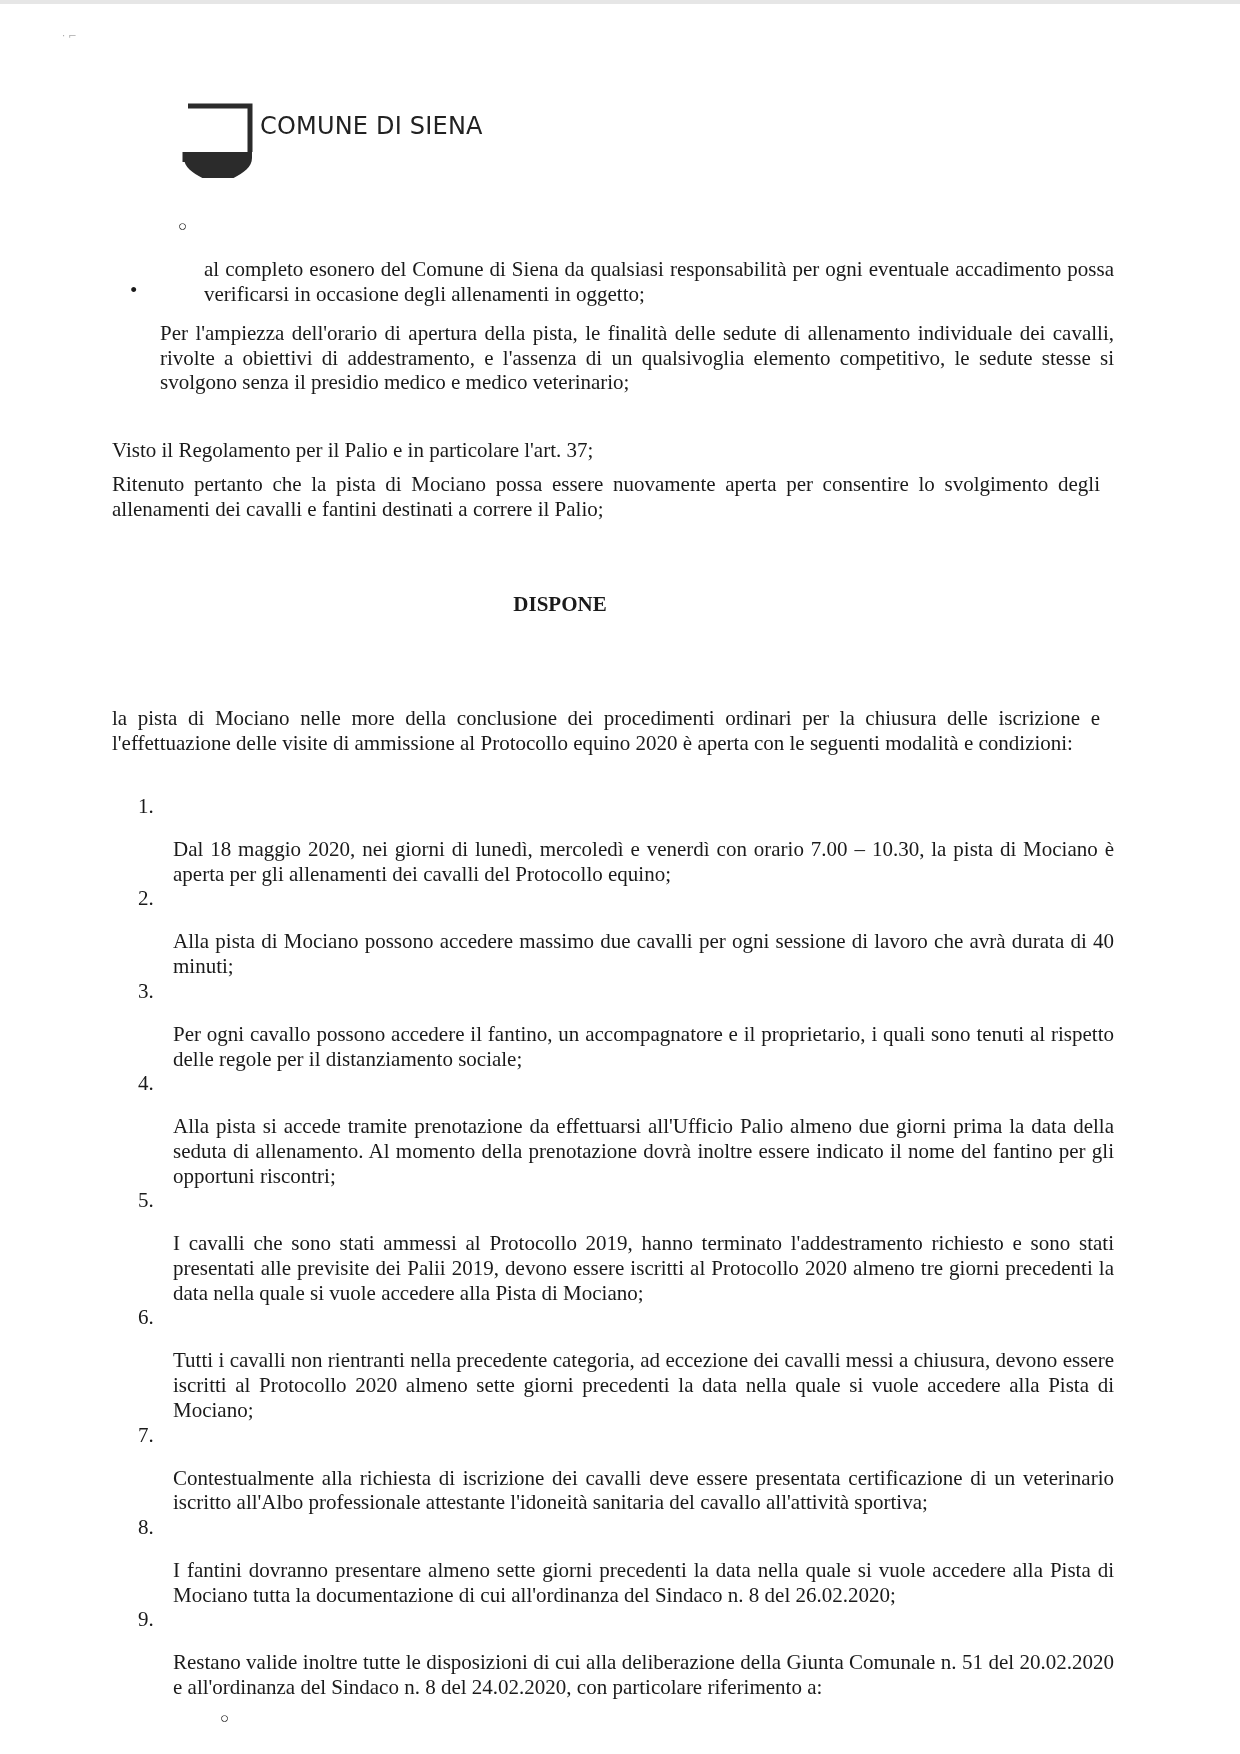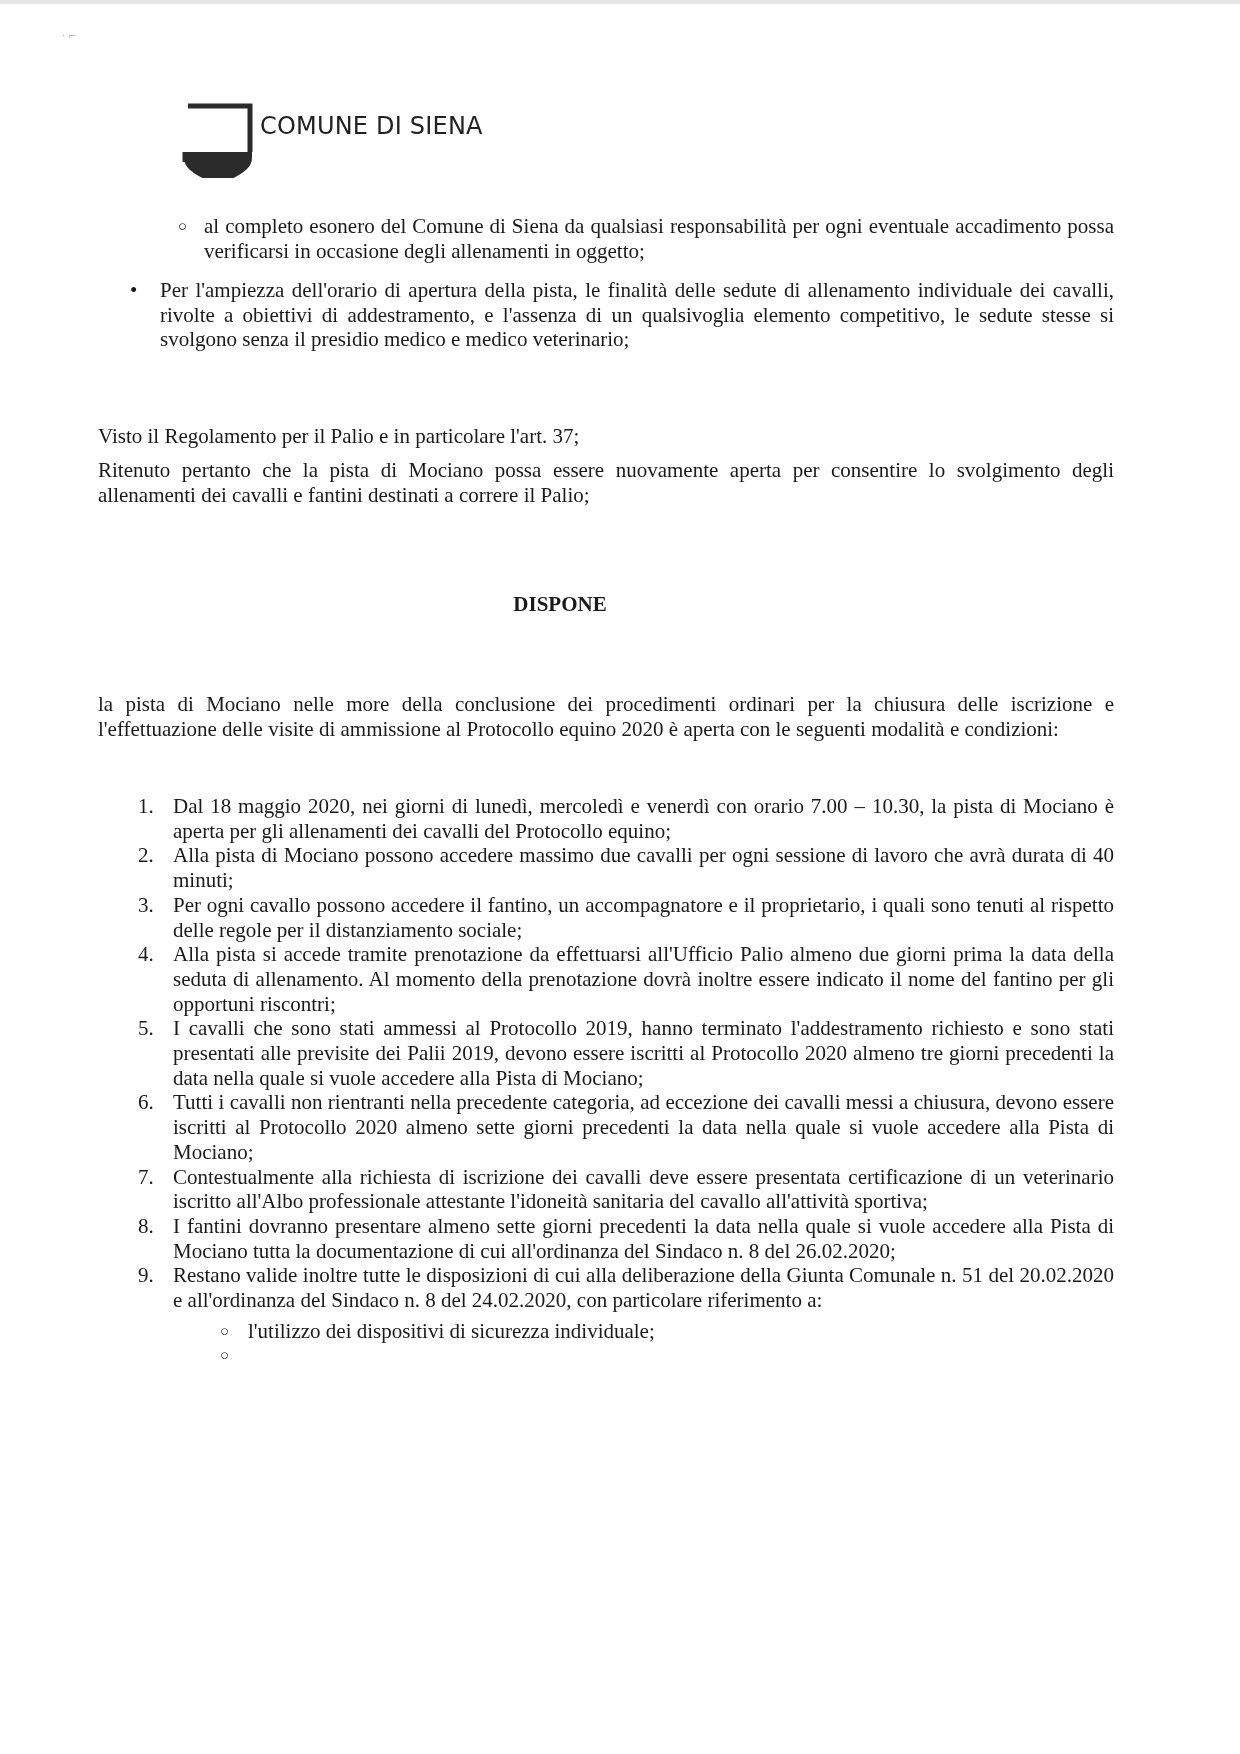--- a/index.html
+++ b/index.html
@@ -6,24 +6,24 @@
   body { width: 1240px; height: 1754px; position: relative; overflow: hidden;
          font-family: "Liberation Serif", serif; color: #1a1a1a; }
   .scan-top { position: absolute; left: 0; top: 0; width: 1240px; height: 4px; background: #e6e6e6; }
   .marks { position: absolute; left: 62px; top: 30px; font-size: 10px; color: #aaa; font-family: "DejaVu Sans", sans-serif; }
   .header { position: absolute; left: 180px; top: 86px; height: 90px; width: 400px; }
   .shield { position: absolute; left: 0; top: 0; }
   .org-name { position: absolute; left: 80px; top: 26px; font-family: "DejaVu Sans", sans-serif;
               font-size: 24px; letter-spacing: 0.2px; color: #222; font-weight: 400; }
 
   .doc { position: absolute; left: 98px; width: 1016px; font-size: 21px; line-height: 24.5px; text-align: justify; }
-  .doc p { margin: 0; }
+  .doc p { margin: 14px; }
   .bullet-row { display: flex; align-items: flex-start; }
   .marker { flex: 0 0 auto; text-align: left; }
-  .txt { flex: 1 1 auto; text-align: justify; }
+  .txt { flex: 1 1 auto; text-align: justify; margin-top: 43px; }
 
   .title { position: absolute; left: 0; width: 1120px; text-align: center; top: 592px;
            font-weight: bold; font-size: 21px; }
 </style>
 </head>
 <body>
 
 <div class="scan-top"></div>
 <div class="marks">·  ⌐</div>
 

